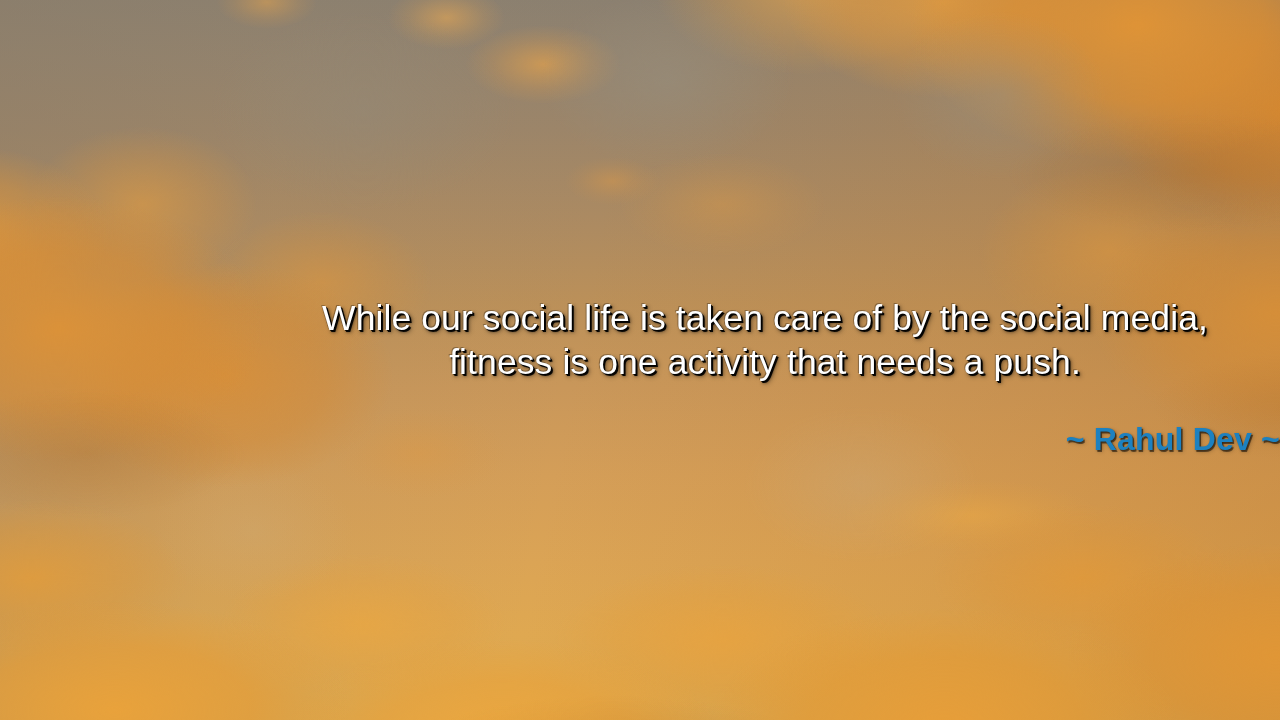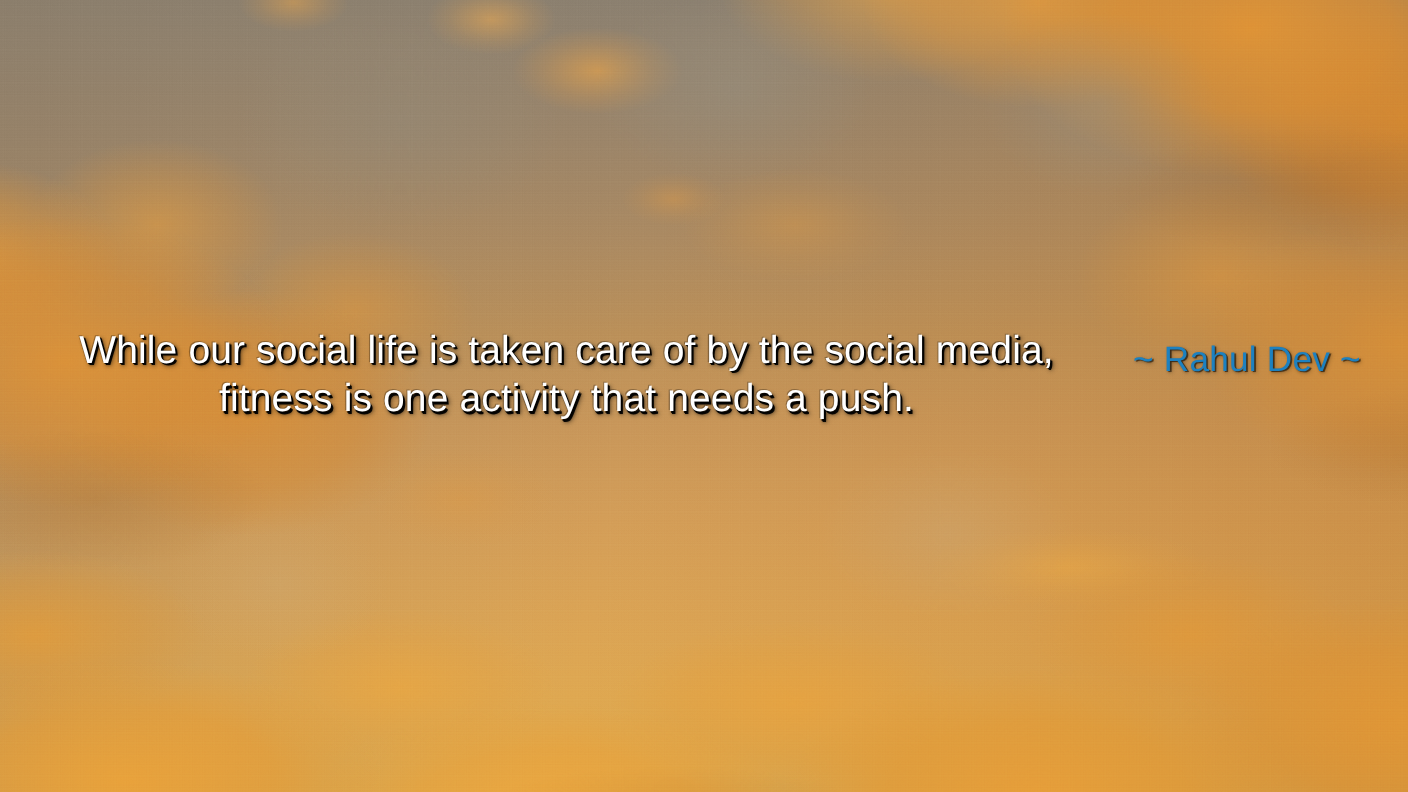--- a/index.html
+++ b/index.html
@@ -145,51 +145,52 @@
   }
 
   
   .quote-block {
     position: absolute;
     left: 0;
     top: 0;
     width: 1280px;
     height: 720px;
     display: flex;
-    flex-direction: row;
-    align-items: flex-start;
+    flex-direction: column;
+    align-items: flex-end;
     justify-content: flex-start;
     padding-top: 296px;
     box-sizing: border-box;
+    gap: 15px;
   }
 
   .quote-text {
     width: 1030px;
     text-align: center;
     color: #ffffff;
     font-size: 35.5px;
     line-height: 44px;
     font-weight: 400;
     letter-spacing: 0.1px;
     white-space: pre-line;
     text-shadow:
        2px 2px 0   rgba(0,0,0,0.92),
        1px 1px 0   rgba(0,0,0,0.80),
        2px 2px 3px rgba(0,0,0,0.55),
       -1px -1px 0  rgba(0,0,0,0.28),
        3px 3px 5px rgba(0,0,0,0.30);
   }
 
   .quote-author {
-    margin-top: 11px;
+    margin-top: 21px;
     text-align: center;
     color: #1d81c0;
     font-size: 32px;
     line-height: 38px;
-    font-weight: 400;
+    font-weight: 700;
     letter-spacing: 0.2px;
     text-shadow:
       1.5px 1.5px 0   rgba(0,0,0,0.45),
       1px   1px   2px rgba(0,0,0,0.40),
       2px   2px   4px rgba(0,0,0,0.22);
   }
 </style>
 </head>
 <body>
 

